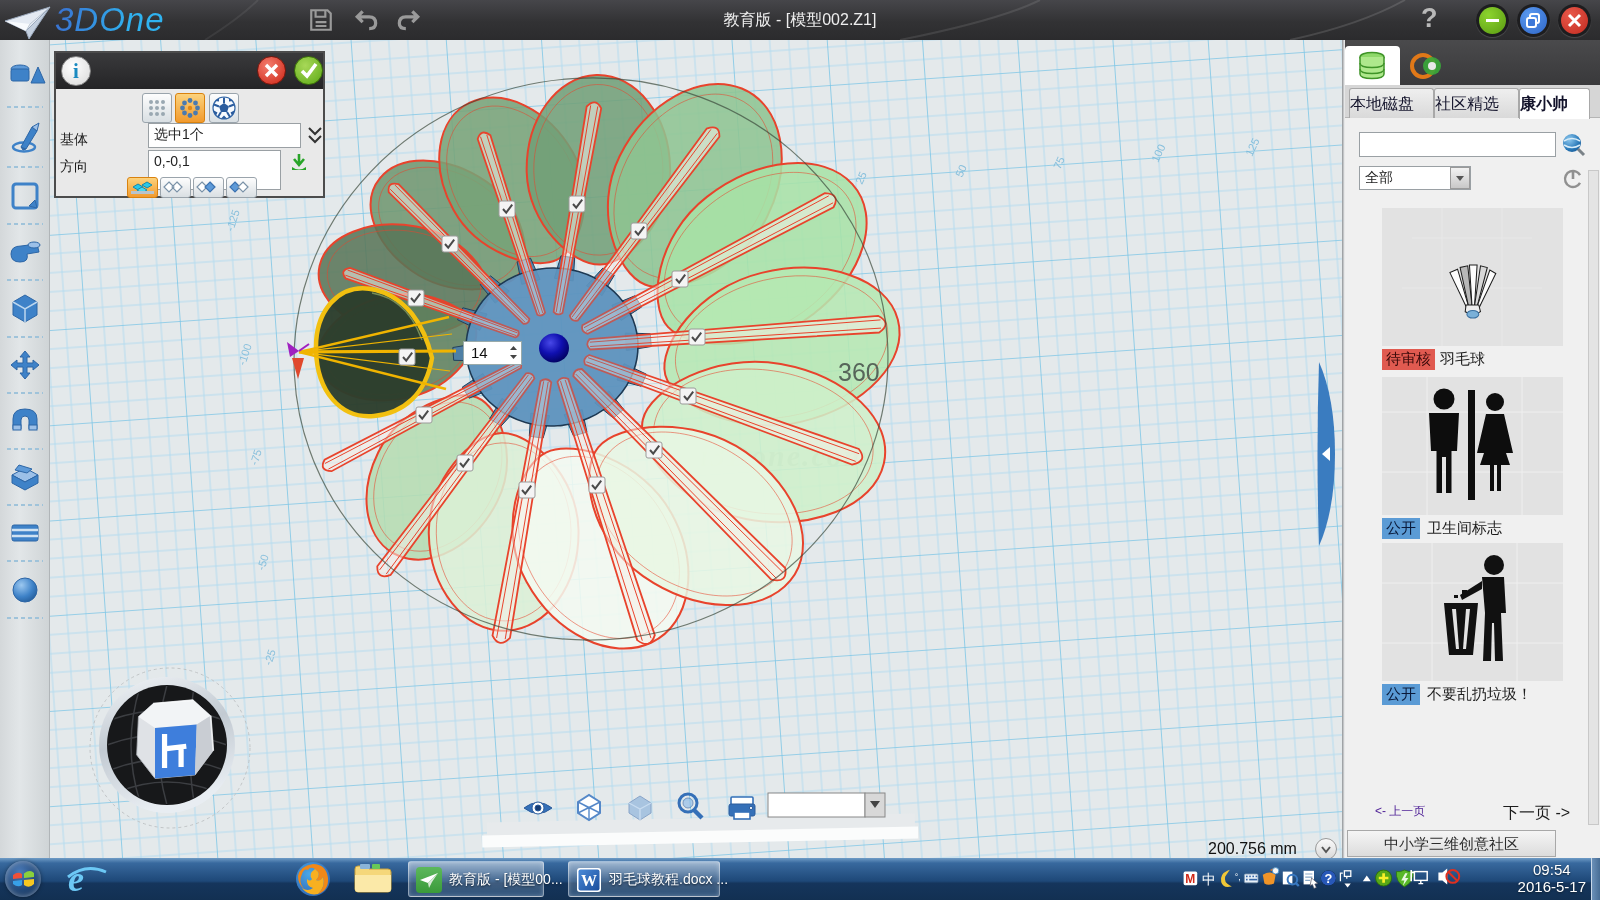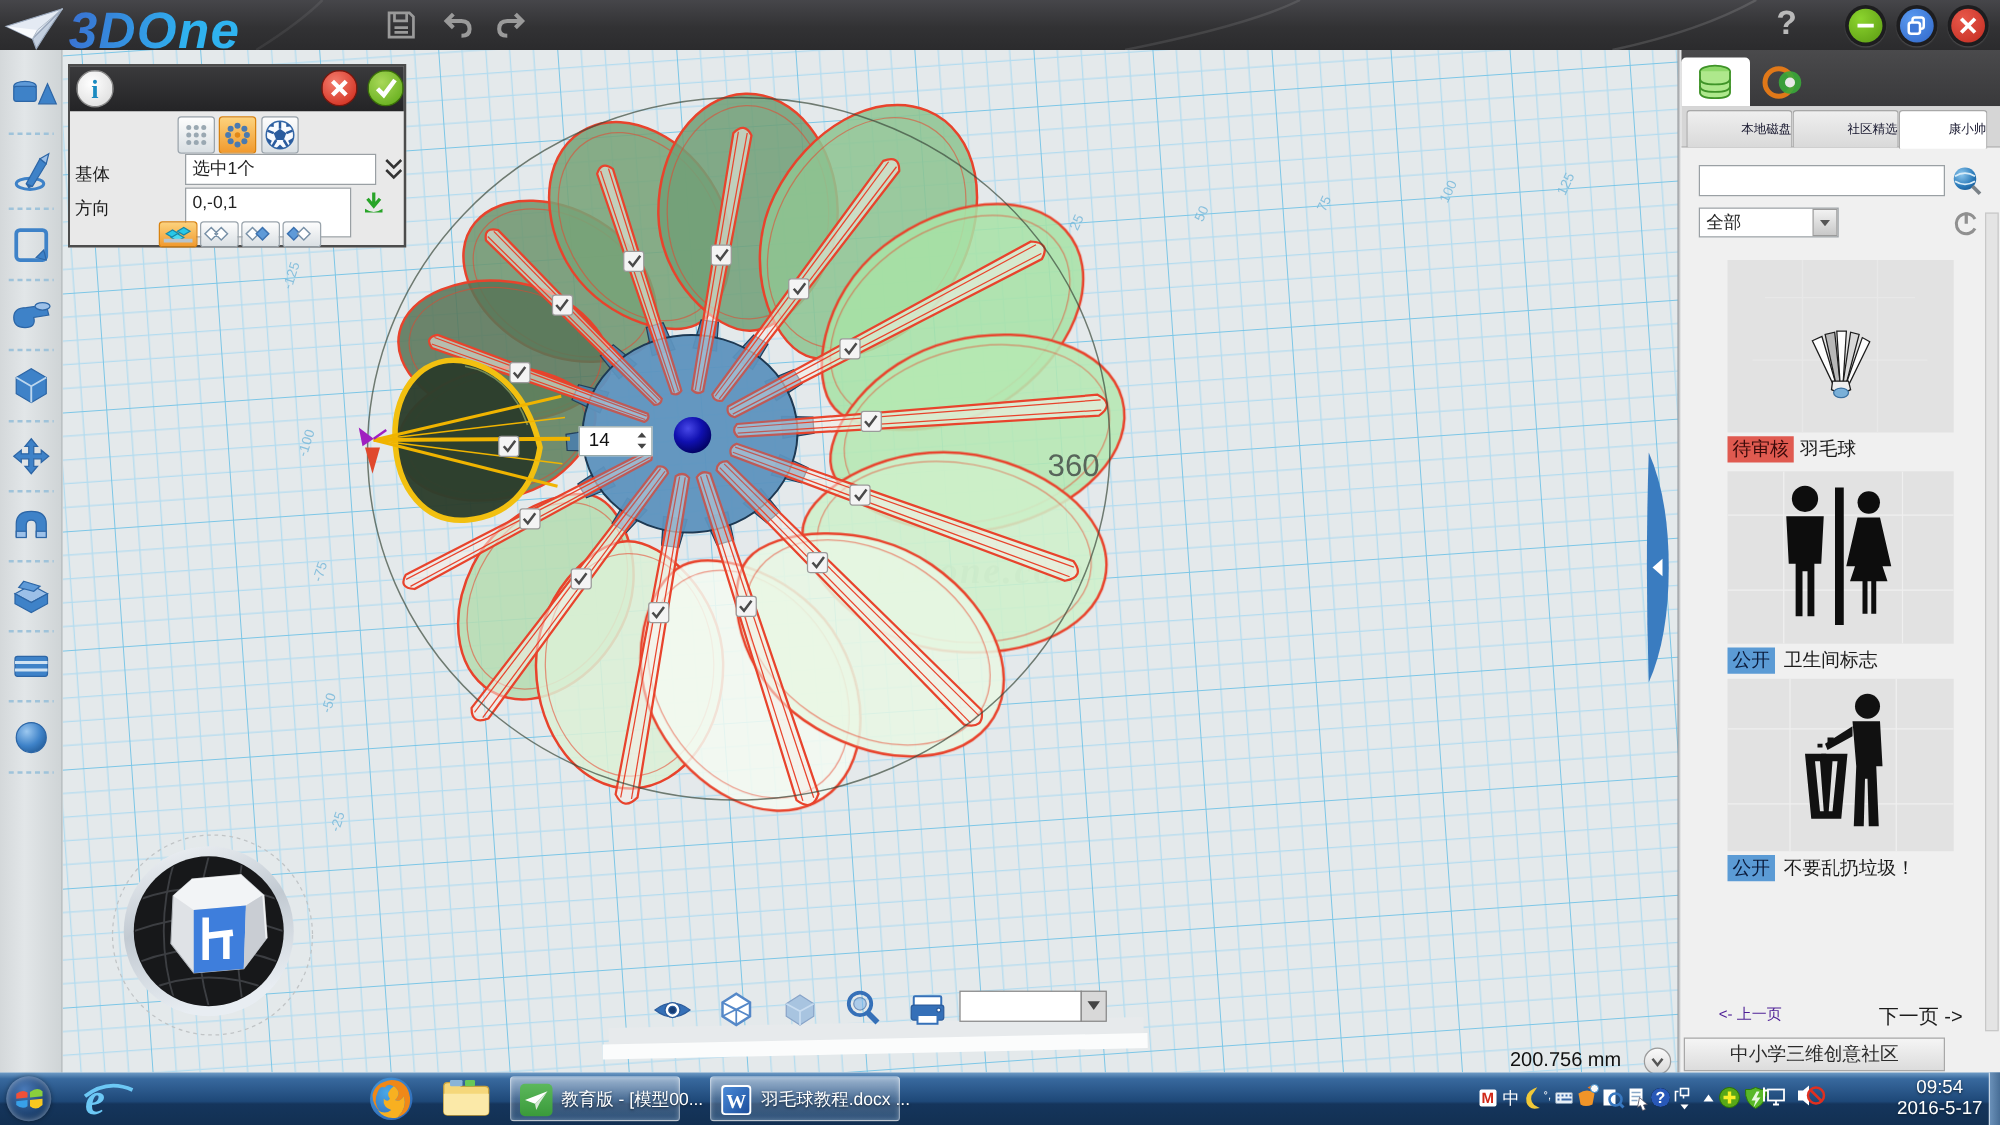--- a/index.html
+++ b/index.html
@@ -1,19 +1,19 @@
 <!DOCTYPE html>
 <html><head><meta charset="utf-8"><style>
 *{margin:0;padding:0;box-sizing:border-box}
 html,body{width:1600px;height:900px;overflow:hidden;font-family:"Liberation Sans",sans-serif}
 #app{position:relative;width:1600px;height:900px;background:#e4e9eb}
 .abs{position:absolute}
 
 #titlebar{left:0;top:0;width:1600px;height:40px;background:linear-gradient(#46464a,#323234 55%,#2b2b2d);overflow:hidden}
-#logotext{left:55px;top:1px;font-size:41px;font-weight:bold;font-style:italic;letter-spacing:1px;background:linear-gradient(100deg,#3a6fd0,#2fb3f0 70%);-webkit-background-clip:text;background-clip:text;color:transparent}
+#logotext{left:55px;top:1px;font-size:33px;font-weight:normal;font-style:italic;letter-spacing:1px;background:linear-gradient(100deg,#3a6fd0,#2fb3f0 70%);-webkit-background-clip:text;background-clip:text;color:transparent}
 .tbico{top:7px;width:26px;height:26px}
 #wtitle{left:600px;top:10px;width:400px;text-align:center;color:#eee;font-size:16px}
 .winbtn{top:4px;width:33px;height:33px;border-radius:50%;background:#1d1d1f;box-shadow:0 1px 1px rgba(255,255,255,.15)}
 .winbtn>div{position:absolute;left:3px;top:3px;width:27px;height:27px;border-radius:50%}
 #helpq{left:1421px;top:3px;color:#b9b9b9;font-size:27px;font-weight:bold}
 
 #ltool{left:0;top:40px;width:50px;height:818px;background:linear-gradient(90deg,#d4d8da,#e2e6e8 40%,#cfd4d6);border-right:1px solid #b0b5b8}
 
 #canvas{left:50px;top:40px;width:1295px;height:818px;overflow:hidden}
 
@@ -22,22 +22,22 @@
 .cir{border-radius:50%}
 .fld{background:#fff;border:1px solid #9aa0a4;font-size:14px;color:#222;padding:2px 5px}
 .dbtn{border:1px solid #9aa4ac;background:linear-gradient(#fdfdfd,#d9dfe3);border-radius:3px}
 .dbtn.sel{background:linear-gradient(#fcd27c,#f19a2e);border-color:#d9820e}
 .dlab{font-size:14px;color:#1a1a1a}
 
 #rpanel{left:1345px;top:40px;width:255px;height:818px;background:#f0f0f0}
 #rtabsico{left:0;top:0;width:255px;height:45px;background:linear-gradient(#4a4a4c,#39393b)}
 #icotab1{left:0;top:6px;width:55px;height:39px;background:#fff;border-radius:4px 4px 0 0}
 #rtabs{left:0;top:45px;width:255px;height:33px;background:#d6d6d6;border-bottom:1px solid #b5b5b5}
-.rtab{top:3px;height:30px;line-height:30px;text-align:right;font-size:10px;color:#12122a;border:1px solid #a8a8a8;border-bottom:none;background:linear-gradient(#efefef,#d9d9d9);border-radius:3px 3px 0 0}
-.rtab.sel{background:#fff;font-weight:normal;height:31px}
+.rtab{top:3px;height:30px;line-height:30px;text-align:left;font-size:16px;color:#12122a;border:1px solid #a8a8a8;border-bottom:none;background:linear-gradient(#efefef,#d9d9d9);border-radius:3px 3px 0 0}
+.rtab.sel{background:#fff;font-weight:bold;height:31px}
 .card{left:37px;width:181px;background:#e2e2e2;overflow:hidden}
 .badge{font-size:15px;padding:1px 4px}
 .clab{font-size:15px;color:#1c1c1c}
 #combtn{left:2px;top:790px;width:209px;height:27px;border:1px solid #a8a8a8;background:linear-gradient(#f5f5f5,#dcdcdc);text-align:center;line-height:26px;font-size:15px;color:#2c2c2c}
 
 #taskbar{left:0;top:858px;width:1600px;height:42px;background:linear-gradient(#6f9cc6,#38699e 12%,#1e4878 55%,#15355c 60%,#123052)}
 .tbtn{top:3px;height:36px;border-radius:3px;background:linear-gradient(rgba(255,255,255,.34),rgba(255,255,255,.12) 50%,rgba(40,80,130,.25));border:1px solid rgba(255,255,255,.45);box-shadow:inset 0 0 4px rgba(255,255,255,.3)}
 .tbtxt{position:absolute;left:40px;top:9px;color:#fff;font-size:14px;text-shadow:0 1px 2px #123;white-space:nowrap}
 #clock{right:14px;top:3px;color:#fff;font-size:15px;text-align:center;text-shadow:0 1px 2px #123}
 </style></head><body>
@@ -293,20 +293,21 @@
 <div id="logotext" class="abs">3DOne</div>
 <svg class="tbico abs" style="left:308px" viewBox="0 0 24 24">
         <path d="M3,3 H18 L21,6 V21 H3 Z M7,3 V9 H16 V3 M7,14 H17 M7,17.5 H17" fill="none" stroke="#9a9a9a" stroke-width="2"></path>
       </svg>
 <svg class="tbico abs" style="left:354px" viewBox="0 0 24 24">
         <path d="M8,4 L3,9 L8,14 M3,9 H14 Q20,9 20,15 Q20,20 14,20" fill="none" stroke="#9a9a9a" stroke-width="3"></path>
       </svg>
 <svg class="tbico abs" style="left:395px" viewBox="0 0 24 24">
         <path d="M16,4 L21,9 L16,14 M21,9 H10 Q4,9 4,15 Q4,20 10,20" fill="none" stroke="#9a9a9a" stroke-width="3"></path>
       </svg>
+<div id="wtitle" class="abs">教育版 - [模型002.Z1]</div>
 <div id="helpq" class="abs">?</div>
 <div class="winbtn abs" style="left:1476px">
         <div style="background:radial-gradient(circle at 35% 30%,#8cd42e,#5a9a12)"><svg width="27" height="27">
             <path d="M7,13.5 H20" stroke="#fff" stroke-width="3"></path>
           </svg></div>
       </div>
 <div class="winbtn abs" style="left:1517px">
         <div style="background:radial-gradient(circle at 35% 30%,#5a9af0,#2f66c8)"><svg width="27" height="27">
             <rect x="10" y="7" width="9" height="9" rx="2" fill="none" stroke="#fff" stroke-width="2"></rect>
             <rect x="7" y="11" width="9" height="9" rx="2" fill="#3d78d8" stroke="#fff" stroke-width="2"></rect>

